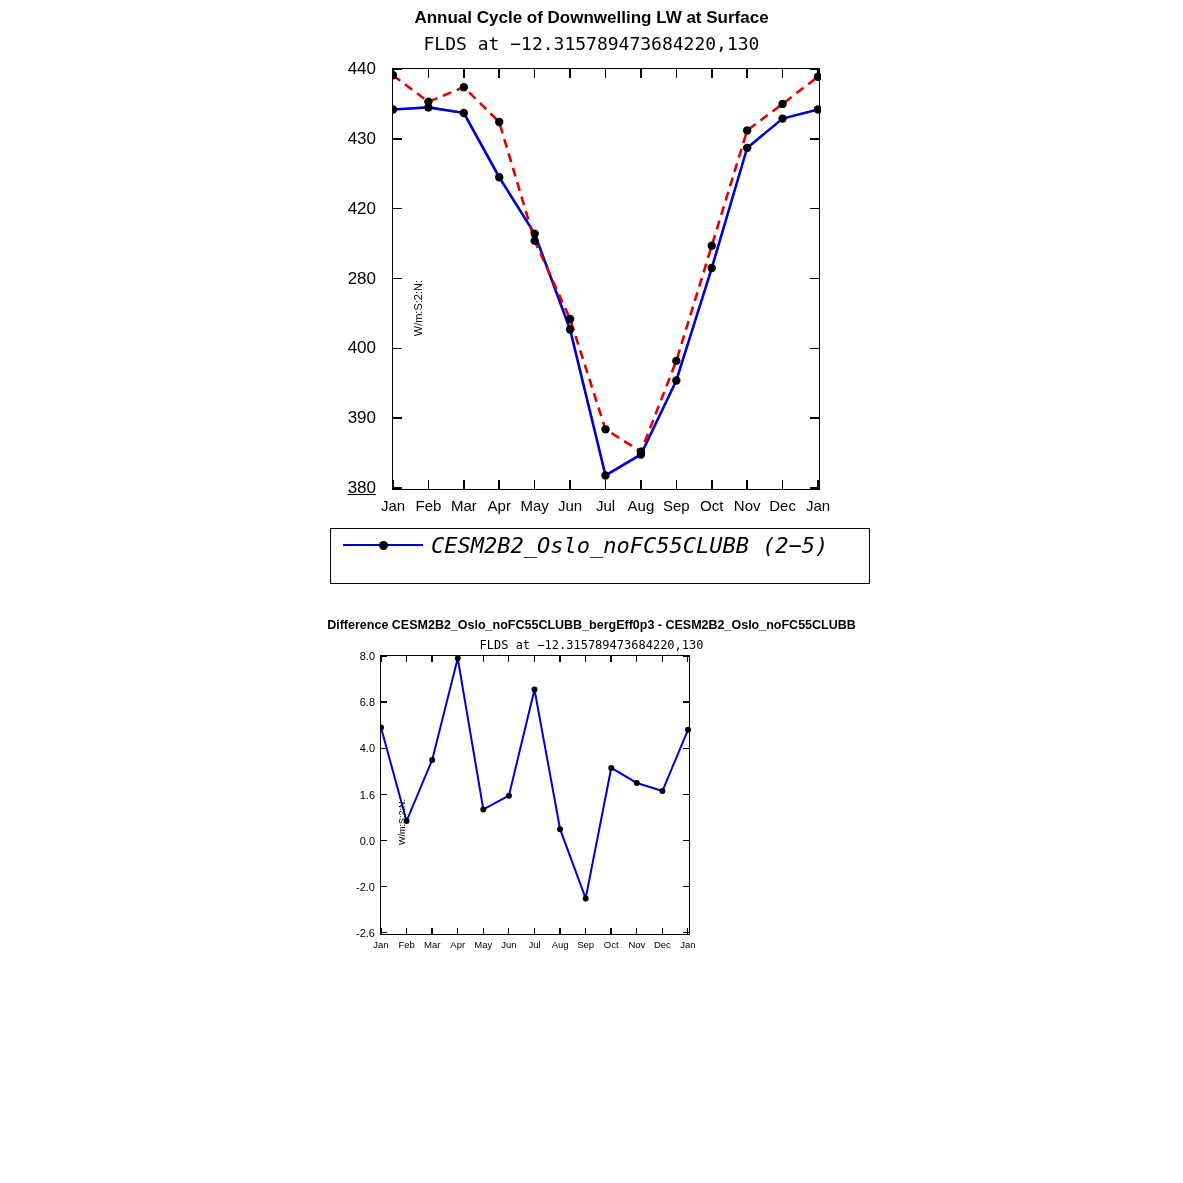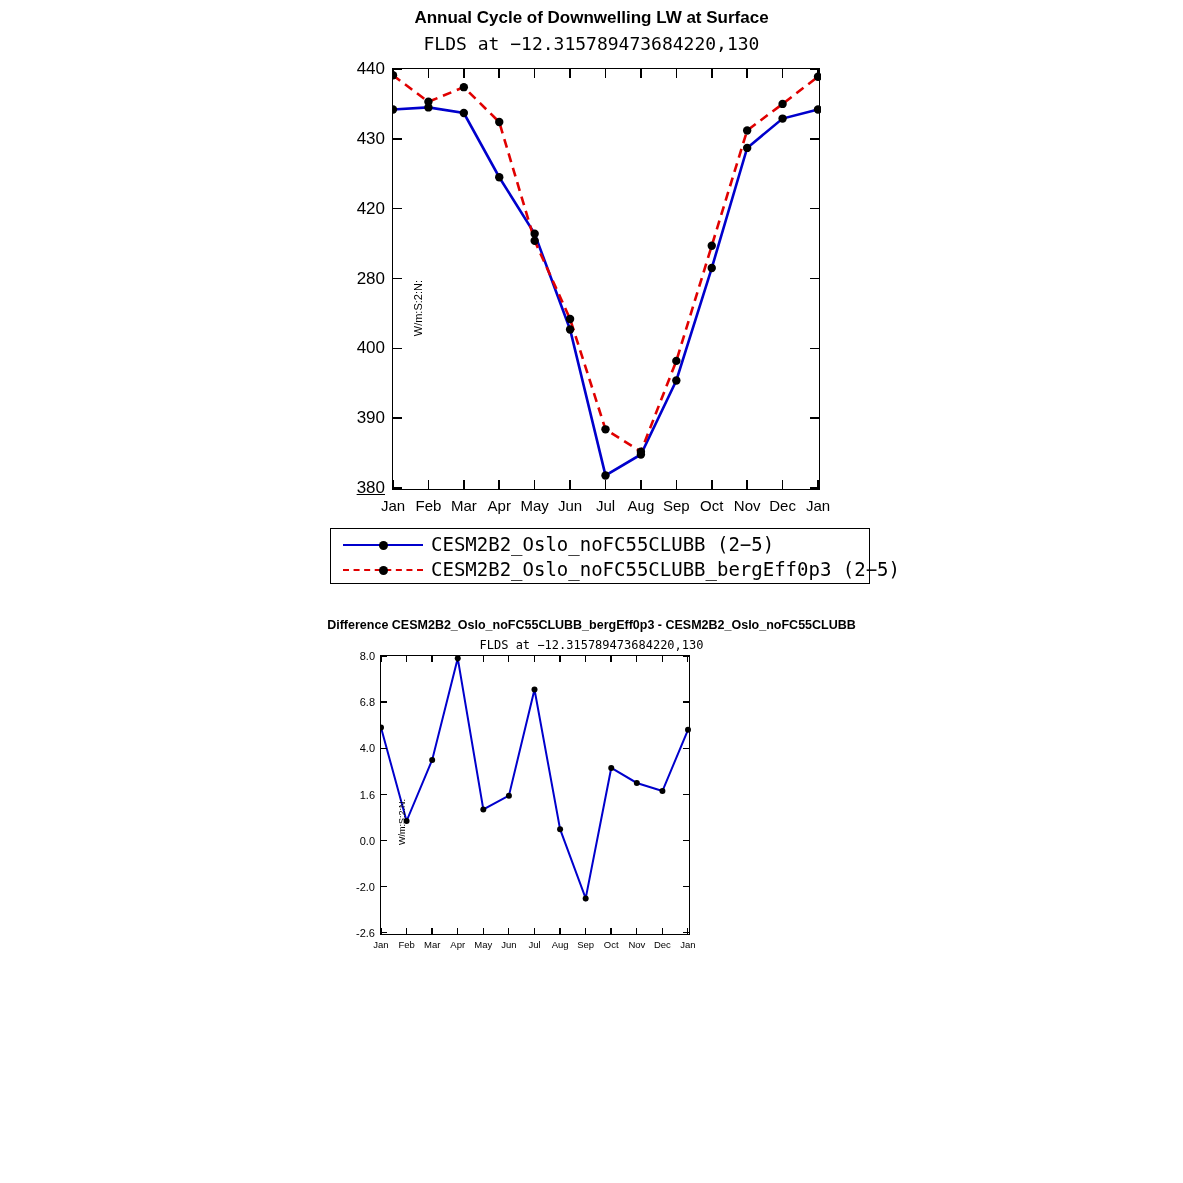--- a/index.html
+++ b/index.html
@@ -68,21 +68,21 @@
     white-space: nowrap;
   }
   #top-ylabel {
     left: -3px;
     top: 205px;
     transform: rotate(-90deg) translate(-50%, 0);
   }
   .ytick-label {
     position: absolute;
     right: 100%;
-    margin-right: 8px;
+    margin-right: 17px;
     transform: translateY(-50%);
     font-size: 17px;
     font-family: "Liberation Sans", sans-serif;
     white-space: nowrap;
   }
   .xtick-label {
     position: absolute;
     top: 100%;
     margin-top: 8px;
     transform: translateX(-50%);
@@ -153,23 +153,24 @@
     top: 9.5px;
     width: 9px;
     height: 9px;
     border-radius: 50%;
     background: #000;
   }
   .legend-label {
     position: absolute;
     left: 100px;
     top: 2px;
-    font-size: 19px;
+    font-size: 22px;
     font-family: "DejaVu Sans Mono", monospace;
     white-space: nowrap;
+    font-style: italic;
   }
 
   
   #bottom-panel {
     position: absolute;
     left: 0;
     top: 600px;
     width: 1047px;
     height: 400px;
   }
@@ -321,27 +322,20 @@
       </div>
 
     <div id="legend-box">
       <div class="legend-row" style="top:2px;">
         <div class="legend-line-wrap">
           <div class="legend-line" id="leg-line-0" style="border-top:2.4px solid #0000cc;"></div>
           <div class="legend-marker"></div>
         </div>
         <div class="legend-label">CESM2B2_Oslo_noFC55CLUBB (2−5)</div>
       </div>
-      <div class="legend-row" style="top:27px;">
-        <div class="legend-line-wrap">
-          <div class="legend-line" id="leg-line-1" style="border-top:2.4px dashed #e00000;"></div>
-          <div class="legend-marker"></div>
-        </div>
-        <div class="legend-label">CESM2B2_Oslo_noFC55CLUBB_bergEff0p3 (2−5)</div>
-      </div>
     </div>
   </div>
 
   <div id="bottom-panel">
     <div class="diff-title">Difference CESM2B2_Oslo_noFC55CLUBB_bergEff0p3 - CESM2B2_Oslo_noFC55CLUBB</div>
     <div class="diff-sub">FLDS at −12.315789473684220,130</div>
 
     <div id="bottom-plot" class="plot-box">
       <div id="bottom-ylabel" class="ylabel">W/m:S:2:N:</div>
       <svg id="bottom-svg" width="310" height="280" viewBox="0 0 310 280">

